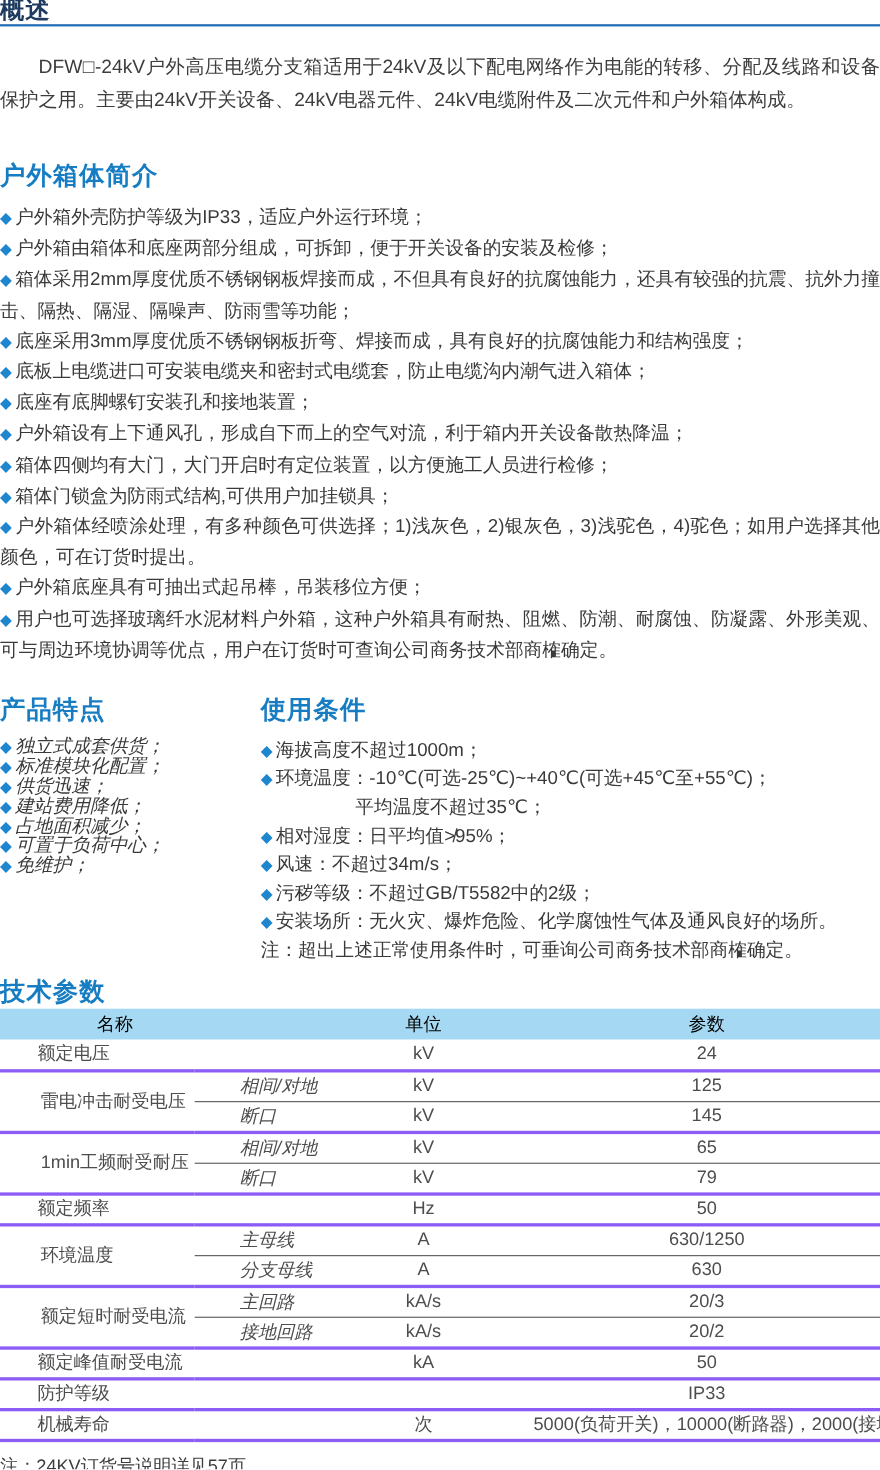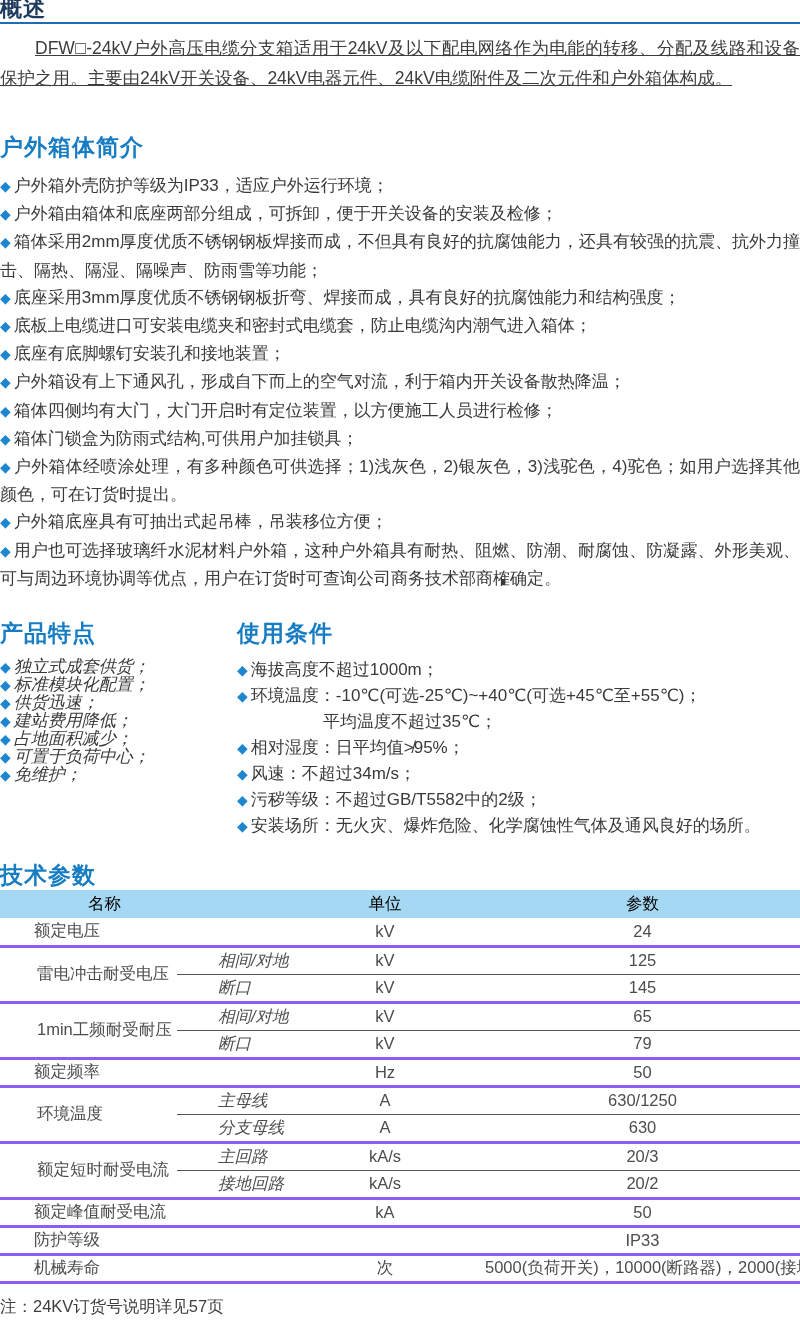--- a/index.html
+++ b/index.html
@@ -13,29 +13,29 @@
     color:#3d3d3d;
   }
   
   .top-title{
     font-size:22px;font-weight:bold;color:var(--navy,#1e3a5f);
     margin:-3px 0 0 0;line-height:24px;letter-spacing:1px;
   }
   .top-rule{height:2px;background:var(--rule,#1e6cb5);margin-top:1px;}
   .para{
     font-size:17.5px;line-height:30px;text-align:justify;
-    text-indent:2em;margin:9px 0 0 0;color:#3d3d3d;text-decoration:underline;
+    text-indent:2em;margin:21px 0 0 0;color:#3d3d3d;
   }
   
   .section-title{
     font-size:23px;font-weight:bold;color:var(--accent,#177dc3);
     margin:0;line-height:26px;letter-spacing:1px;
   }
   .intro-head{margin-top:41px;}
-  .tech-head{margin-top:23px;}
+  .tech-head{margin-top:12px;font-family:Liberation Serif, serif;}
   
   .bullets{margin-top:12px;}
   .bullet{
     margin:0;font-size:17px;text-align:justify;color:#3a3a3a;
   }
   .intro .bullet{line-height:27.2px;}
   .dia{
     color:var(--diamond,#1e86cf);font-size:14px;margin-right:3px;
   }
   
@@ -116,20 +116,21 @@
       <div class="bullets">
         <p class="bullet"><span class="dia">◆</span><span>海拔高度不超过1000m；</span></p>
         <div class="bullet">
           <span class="dia">◆</span><span>环境温度：-10℃(可选-25℃)~+40℃(可选+45℃至+55℃)；</span>
           <div class="cont-line">平均温度不超过35℃；</div>
         </div>
         <p class="bullet"><span class="dia">◆</span><span>相对湿度：日平均值≯95%；</span></p>
         <p class="bullet"><span class="dia">◆</span><span>风速：不超过34m/s；</span></p>
         <p class="bullet"><span class="dia">◆</span><span>污秽等级：不超过GB/T5582中的2级；</span></p>
         <p class="bullet"><span class="dia">◆</span><span>安装场所：无火灾、爆炸危险、化学腐蚀性气体及通风良好的场所。</span></p>
+        <p class="cond-note">注：超出上述正常使用条件时，可垂询公司商务技术部商榷确定。</p>
       </div>
     </section>
   </div>
 
   <section>
     <h2 class="section-title tech-head">技术参数</h2>
     <table class="tech-table">
       <colgroup>
           <col style="width:177px">
           <col style="width:163px">

